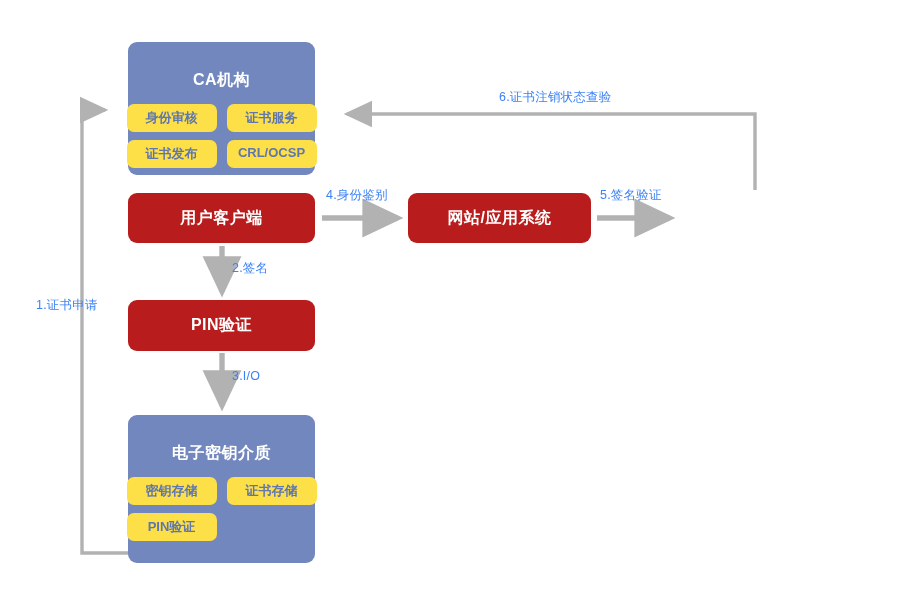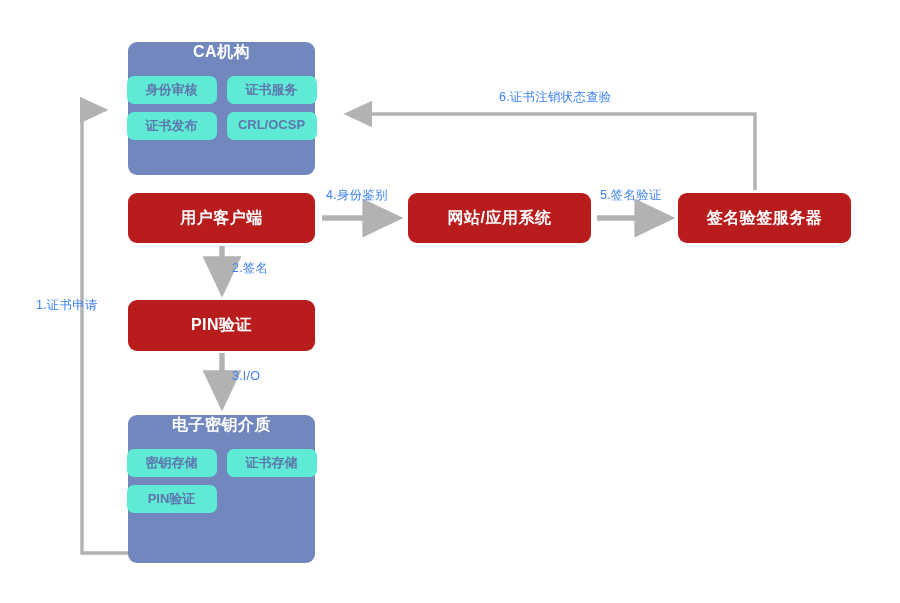--- a/index.html
+++ b/index.html
@@ -48,35 +48,35 @@
     color: #ffffff;
     font-weight: bold;
     font-size: 16px;
     letter-spacing: 0.5px;
     white-space: nowrap;
   }
   .node.simple {
     justify-content: center;
   }
   .node.grouped {
-    padding-top: 0;
+    padding-top: 28px;
   }
   .node.grouped .node-title {
     margin-bottom: 13px;
   }
 
   
   .pill-grid {
     display: grid;
     grid-template-columns: auto auto;
     gap: 8px 10px;
     justify-content: center;
   }
   .pill {
-    background: #5eead4;
+    background: #fde047;
     color: #5f76ae;
     border-radius: 7px;
     font-size: 13px;
     font-weight: bold;
     padding: 5px 11px;
     text-align: center;
     white-space: nowrap;
     min-width: 68px;
   }
 
@@ -141,23 +141,20 @@
       <div class="pill">密钥存储</div>
       <div class="pill">证书存储</div>
       <div class="pill">PIN验证</div>
     </div>
   </div>
 
   <div class="node teal simple" style="left:408px; top:193px; width:183px; height:50px;">
     <div class="node-title">网站/应用系统</div>
   </div>
 
-  <div class="node teal simple" style="left:678px; top:193px; width:173px; height:50px;">
-    <div class="node-title">签名验签服务器</div>
-  </div>
 
   <div class="edge-label" style="left:36px; top:297px;">1.证书申请</div>
 
   <div class="edge-label" style="left:232px; top:260px;">2.签名</div>
 
   <div class="edge-label" style="left:232px; top:369px;">3.I/O</div>
 
   <div class="edge-label" style="left:326px; top:187px;">4.身份鉴别</div>
 
   <div class="edge-label" style="left:600px; top:187px;">5.签名验证</div>

